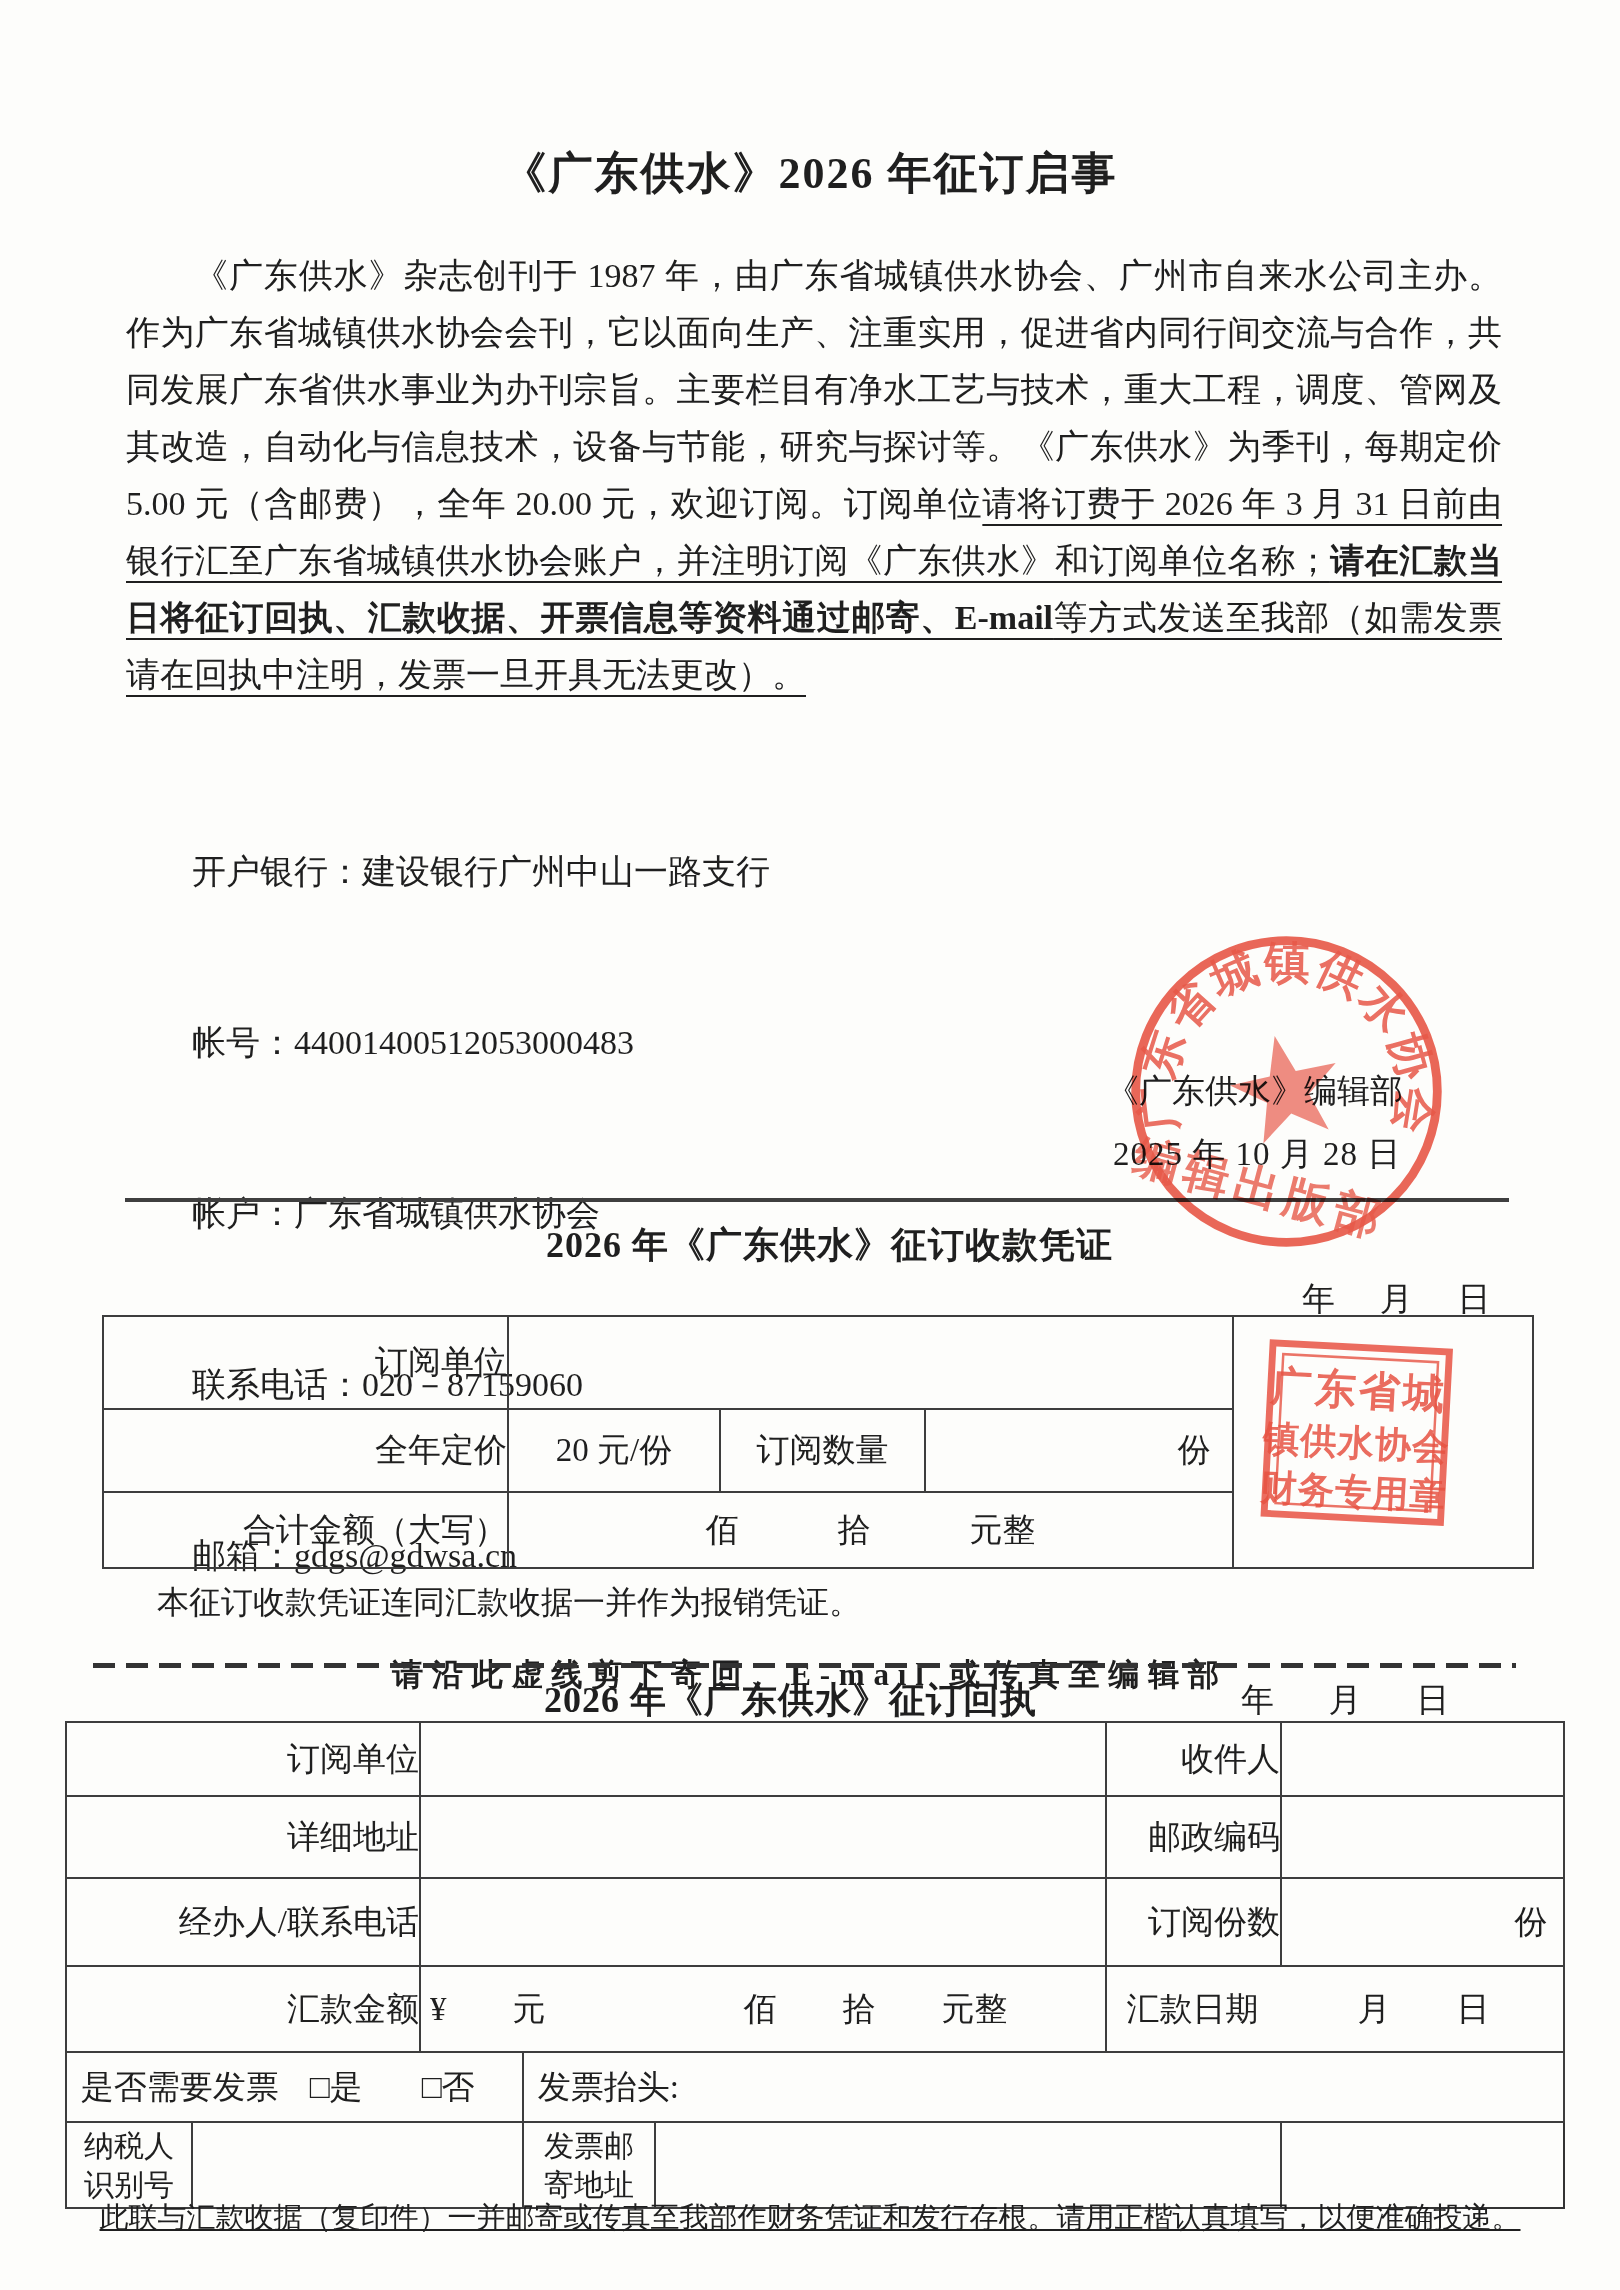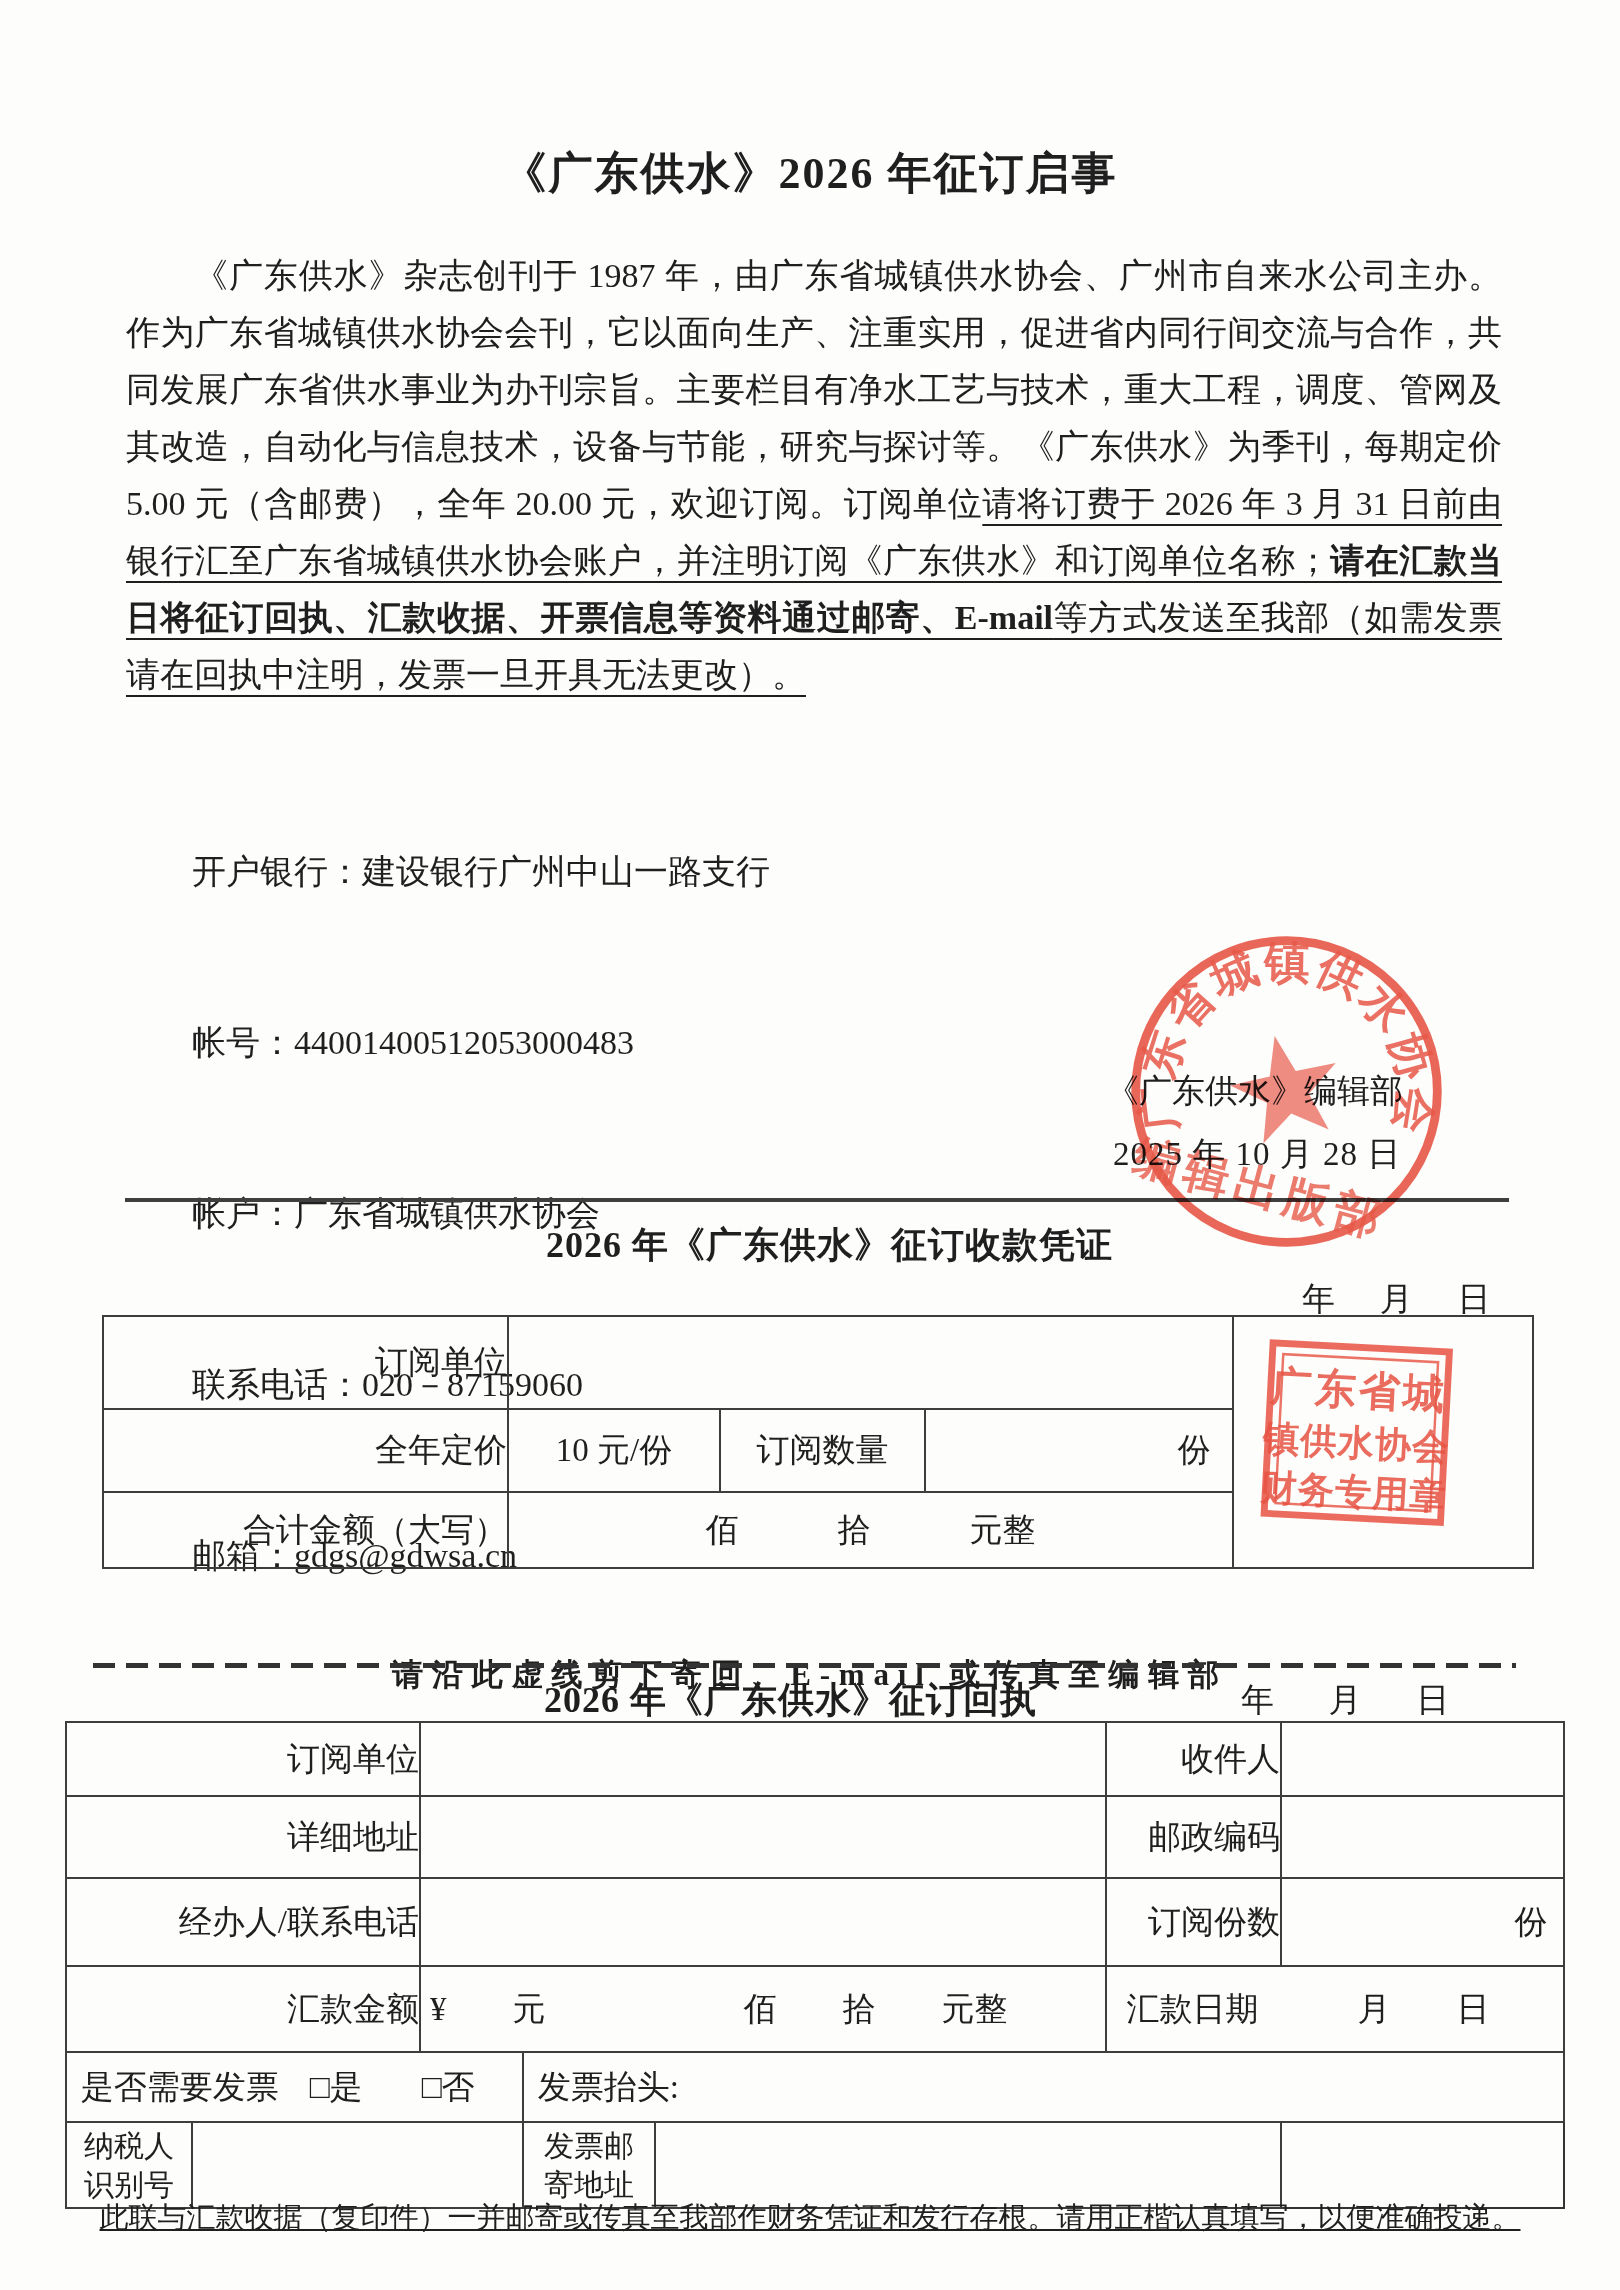--- a/index.html
+++ b/index.html
@@ -132,32 +132,33 @@
             <rect x="14" y="16" width="180" height="174" fill="none" stroke="#e6402e" stroke-width="7" opacity="0.85"></rect>
             <rect x="25" y="27" width="158" height="152" fill="none" stroke="#e6402e" stroke-width="2.5" opacity="0.8"></rect>
             <text x="104" y="74" text-anchor="middle" font-size="42" font-weight="bold" fill="#e6402e" opacity="0.85" letter-spacing="3" font-family="Liberation Serif, DejaVu Serif, serif">广东省城</text>
             <text x="104" y="126" text-anchor="middle" font-size="37" font-weight="bold" fill="#e6402e" opacity="0.85" letter-spacing="1" font-family="Liberation Serif, DejaVu Serif, serif">镇供水协会</text>
             <text x="104" y="176" text-anchor="middle" font-size="37" font-weight="bold" fill="#e6402e" opacity="0.85" letter-spacing="1" font-family="Liberation Serif, DejaVu Serif, serif">财务专用章</text>
           </svg>
         </td>
       </tr>
       <tr style="height:83px">
         <td class="lbl">全年定价</td>
-        <td class="ctr">10 元/份</td>
+        <td class="ctr">20 元/份</td>
         <td class="ctr">订阅数量</td>
         <td class="rgt">份</td>
       </tr>
       <tr style="height:76px">
         <td class="lbl">合计金额（大写）</td>
         <td class="ctr" colspan="3">佰　　　拾　　　元整</td>
       </tr>
     </tbody>
       </table>
   </div>
 
+  <div class="receipt-note">本征订收款凭证连同汇款收据一并作为报销凭证。</div>
   <div class="cut-note">请沿此虚线剪下寄回、E-mail 或传真至编辑部</div>
   <div class="dashes"></div>
 
   <div class="reply-title">2026 年《广东供水》征订回执</div>
   <div class="reply-date">年　月　日</div>
 
   <div class="tbl-wrap2">
     <table>
       <colgroup>
         <col style="width:126px">

